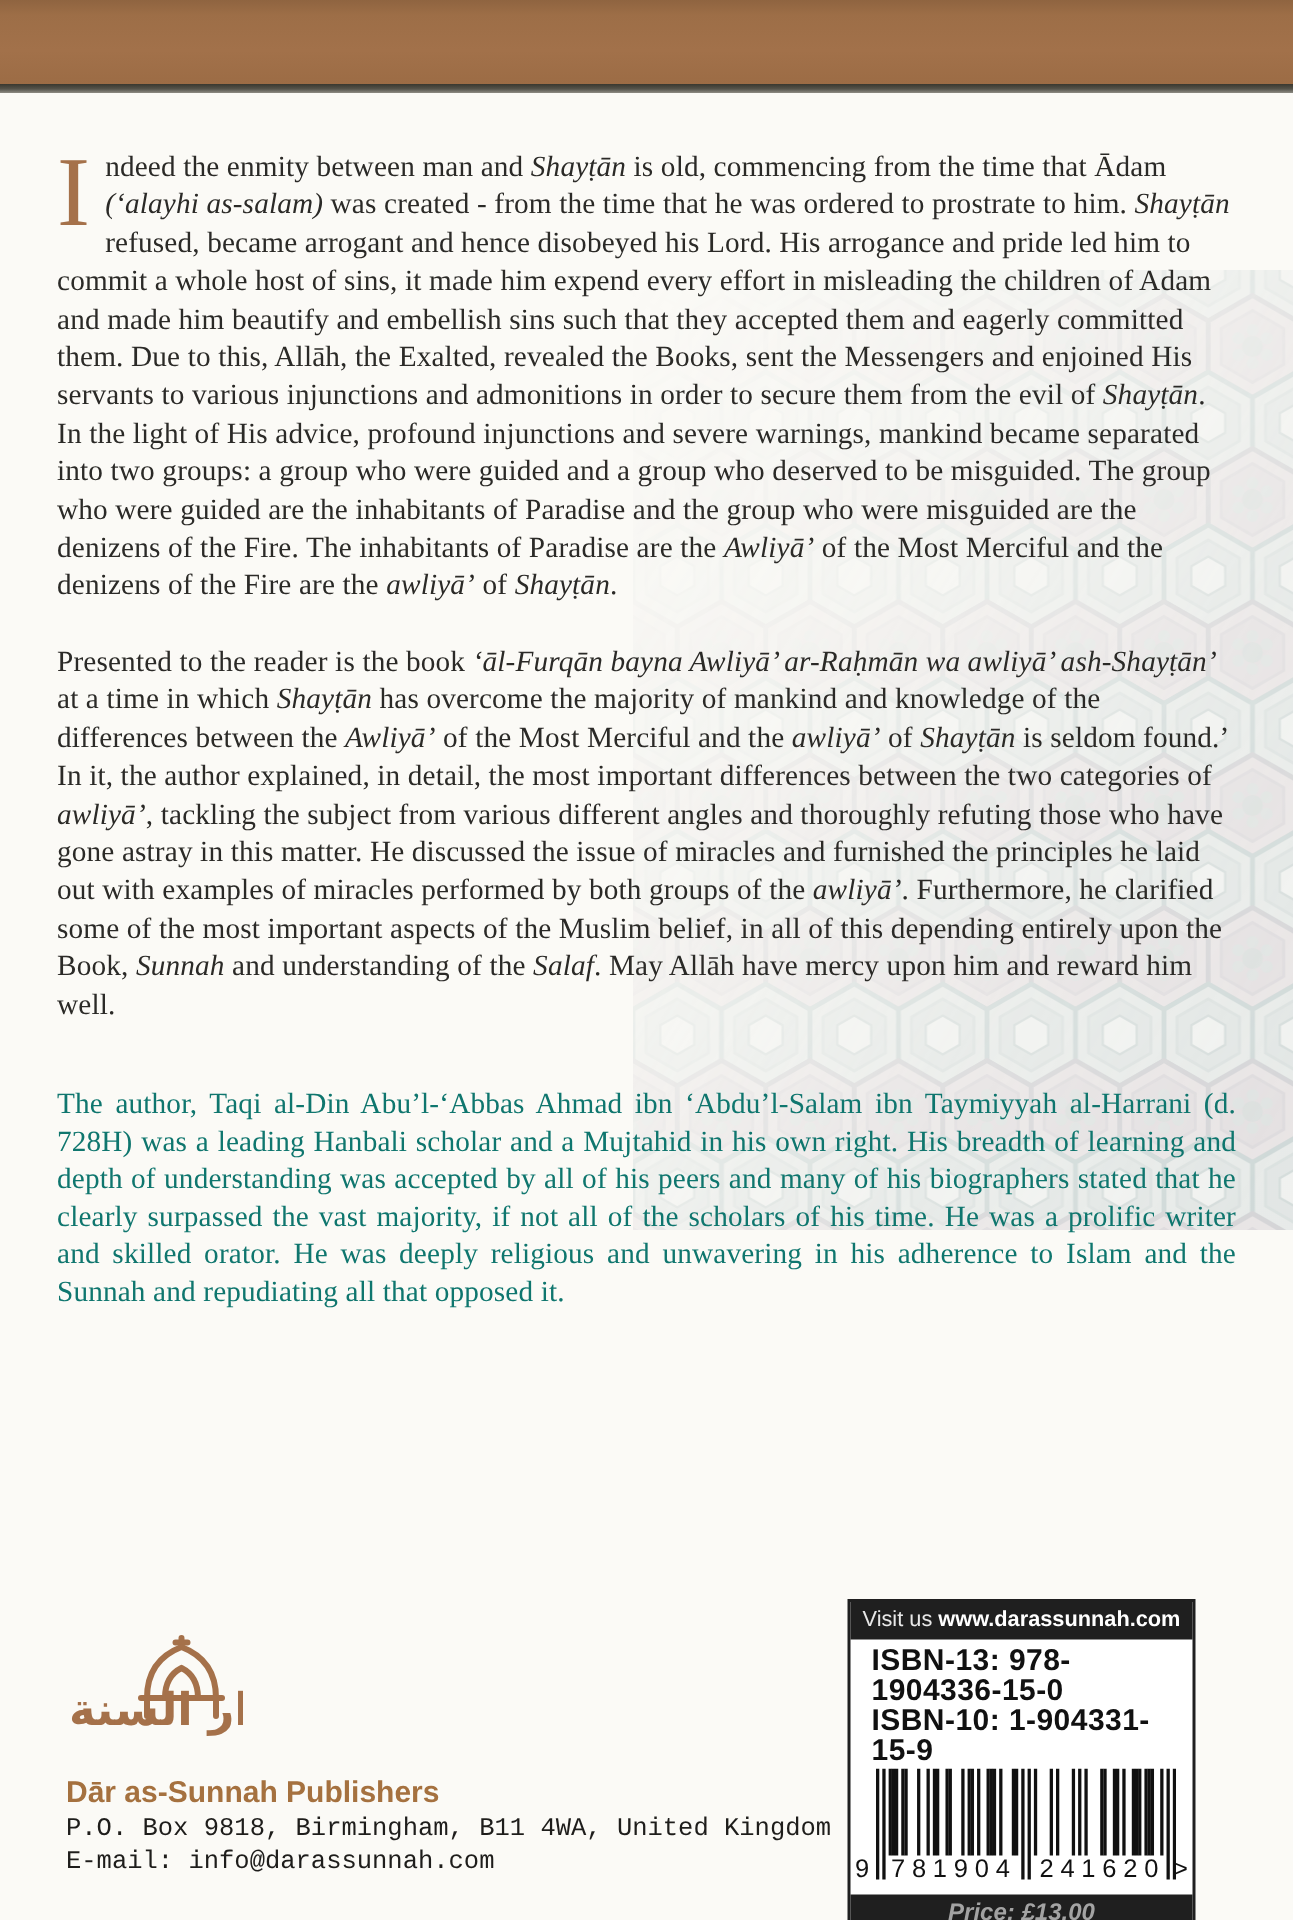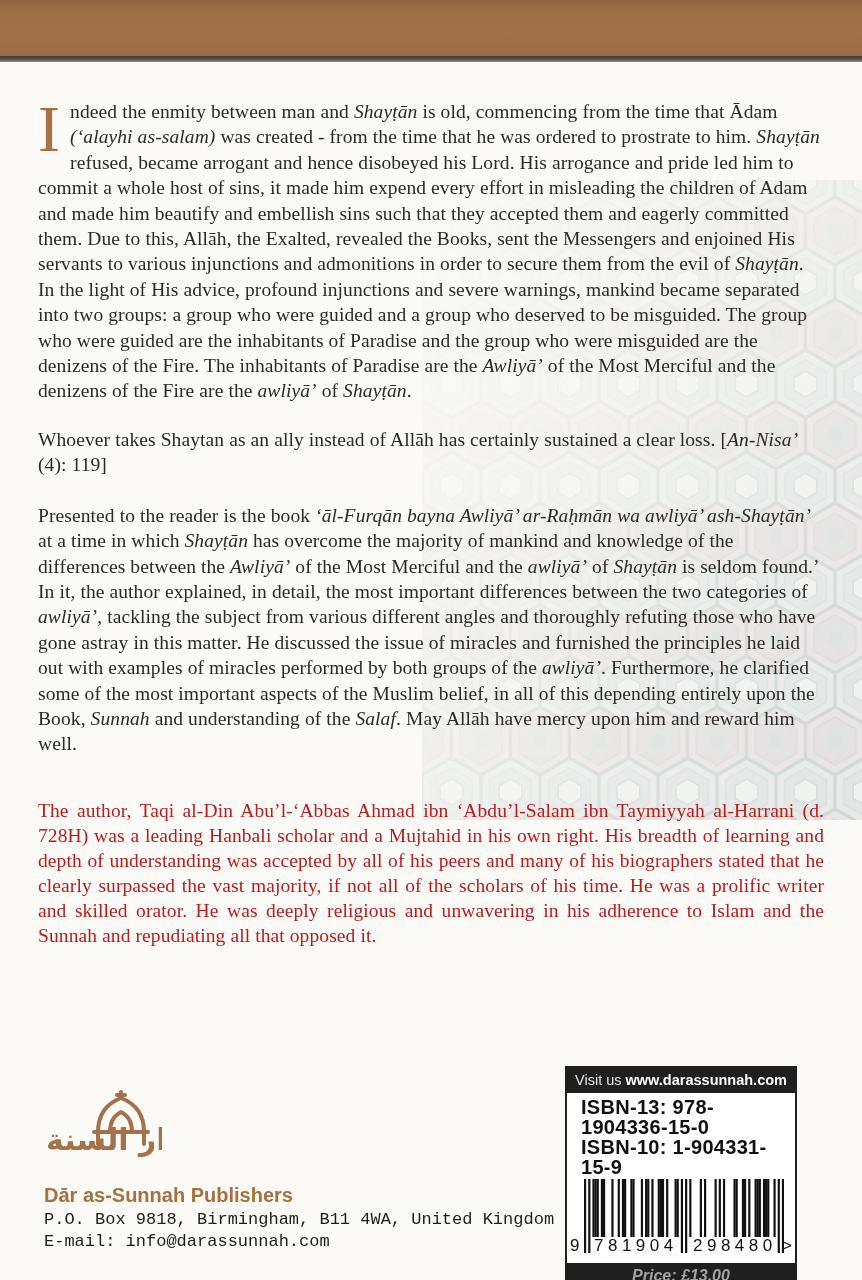--- a/index.html
+++ b/index.html
@@ -35,21 +35,21 @@
   .dropcap {
     float:left; color:#a5714a;
     font-size:66px; line-height:52px;
     padding:4px 10px 0 0;
     font-weight:400;
   }
   .quote { margin-top:23px !important; }
   .p2 { margin-top:25px !important; }
   .author-para {
     margin-top:41px !important;
-    color:#b91c1c;
+    color:#0f766e;
     text-align:justify;
     line-height:25px !important;
   }
   em { font-style:italic; }
 
   
   .publisher { position:absolute; left:44px; top:1086px; z-index:2; }
   .logo { display:block; }
   .pub-name {
     margin-top:4px;
@@ -135,21 +135,20 @@
       <mask id="pmask">
           <rect width="440" height="640" fill="url(#fade)"></rect>
         </mask>
     </defs>
     <rect width="440" height="640" fill="url(#geo)" mask="url(#pmask)" opacity="0.62"></rect>
   </svg>
 
   <div class="copy">
     <p><span class="dropcap">I</span><span><span>ndeed the enmity between man and </span><em>Shayṭān</em><span> is old, commencing from the time that Ādam </span><em>(‘alayhi as-salam)</em><span> was created - from the time that he was ordered to prostrate to him. </span><em>Shayṭān</em><span> refused, became arrogant and hence disobeyed his Lord. His arrogance and pride led him to commit a whole host of sins, it made him expend every effort in misleading the children of Adam and made him beautify and embellish sins such that they accepted them and eagerly committed them. Due to this, Allāh, the Exalted, revealed the Books, sent the Messengers and enjoined His servants to various injunctions and admonitions in order to secure them from the evil of </span><em>Shayṭān</em><span>. In the light of His advice, profound injunctions and severe warnings, mankind became separated into two groups: a group who were guided and a group who deserved to be misguided. The group who were guided are the inhabitants of Paradise and the group who were misguided are the denizens of the Fire. The inhabitants of Paradise are the </span><em>Awliyā’</em><span> of the Most Merciful and the denizens of the Fire are the </span><em>awliyā’</em><span> of </span><em>Shayṭān</em><span>.</span></span></p>
 
-    <p class="quote"><span>Whoever takes Shaytan as an ally instead of Allāh has certainly sustained a clear loss. [</span><em>An-Nisa’</em><span> (4): 119]</span></p>
 
     <p class="p2"><span>Presented to the reader is the book </span><em>‘āl-Furqān bayna Awliyā’ ar-Raḥmān wa awliyā’ ash-Shayṭān’</em><span> at a time in which </span><em>Shayṭān</em><span> has overcome the majority of mankind and knowledge of the differences between the </span><em>Awliyā’</em><span> of the Most Merciful and the </span><em>awliyā’</em><span> of </span><em>Shayṭān</em><span> is seldom found.’ In it, the author explained, in detail, the most important differences between the two categories of </span><em>awliyā’</em><span>, tackling the subject from various different angles and thoroughly refuting those who have gone astray in this matter. He discussed the issue of miracles and furnished the principles he laid out with examples of miracles performed by both groups of the </span><em>awliyā’</em><span>. Furthermore, he clarified some of the most important aspects of the Muslim belief, in all of this depending entirely upon the Book, </span><em>Sunnah</em><span> and understanding of the </span><em>Salaf</em><span>. May Allāh have mercy upon him and reward him well.</span></p>
 
     <p class="author-para">The author, Taqi al-Din Abu’l-‘Abbas Ahmad ibn ‘Abdu’l-Salam ibn Taymiyyah al-Harrani (d. 728H) was a leading Hanbali scholar and a Mujtahid in his own right. His breadth of learning and depth of understanding was accepted by all of his peers and many of his biographers stated that he clearly surpassed the vast majority, if not all of the scholars of his time. He was a prolific writer and skilled orator. He was deeply religious and unwavering in his adherence to Islam and the Sunnah and repudiating all that opposed it.</p>
   </div>
 
   <div class="publisher">
     <svg class="logo" width="118" height="94" viewBox="0 0 118 94" aria-hidden="true">
       <g fill="none" stroke="#a5714a" stroke-width="4" stroke-linecap="round">
 
@@ -217,19 +216,19 @@
           <rect x="174.74" y="0" width="2.19" height="58" fill="#111"></rect>
           <rect x="178.95" y="0" width="2.19" height="58" fill="#111"></rect>
           <rect x="181.05" y="0" width="2.19" height="58" fill="#111"></rect>
           <rect x="183.16" y="0" width="2.19" height="58" fill="#111"></rect>
           <rect x="189.47" y="0" width="2.19" height="58" fill="#111"></rect>
           <rect x="193.68" y="0" width="2.19" height="74" fill="#111"></rect>
           <rect x="197.89" y="0" width="2.19" height="74" fill="#111"></rect>
         </svg>
       <span class="bc-digit bc-d-lead">9</span>
       <span class="bc-digit bc-d-g1">781904</span>
-      <span class="bc-digit bc-d-g2">298480</span>
+      <span class="bc-digit bc-d-g2">241620</span>
       <span class="bc-digit bc-d-arrow">&gt;</span>
     </div>
     <div class="bc-price">Price: £13.00</div>
   </div>
 
 </div>
 
 </body></html>

